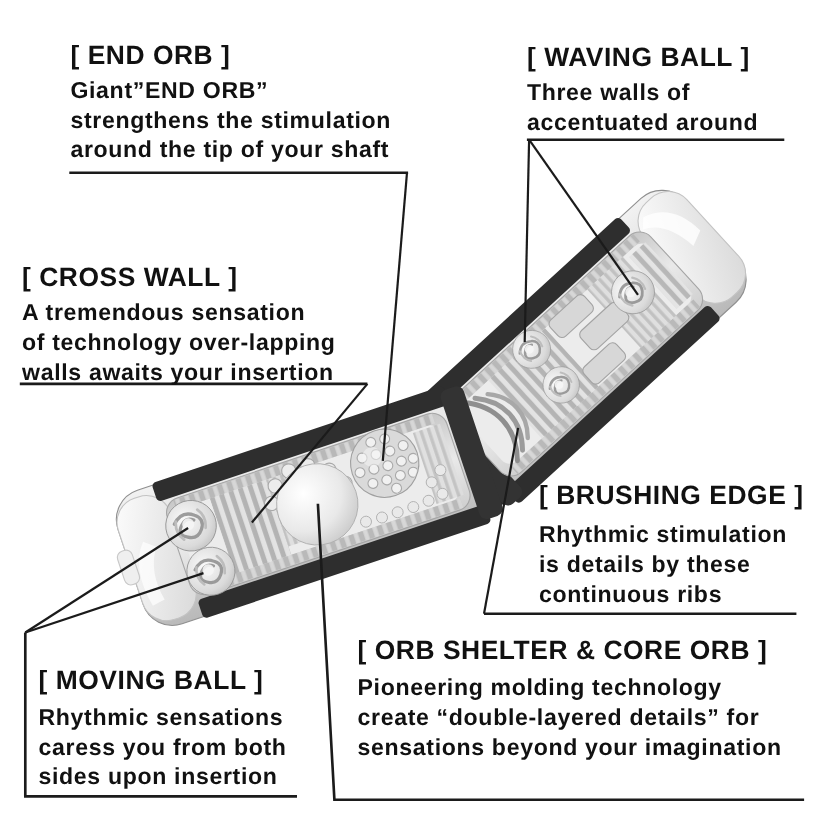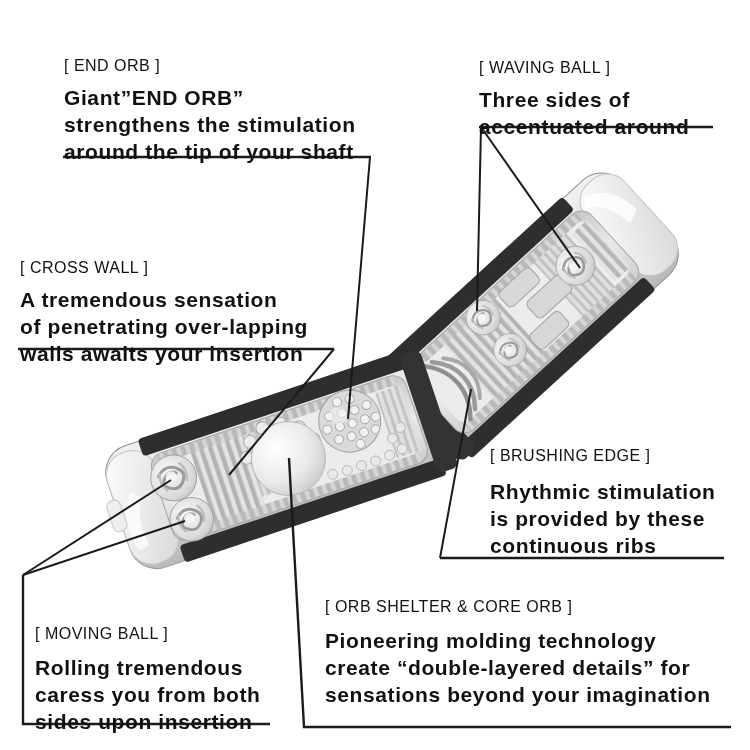--- a/index.html
+++ b/index.html
@@ -4,21 +4,21 @@
 <style>
   html,body{margin:0;padding:0;}
   body{
     width:750px;height:750px;position:relative;overflow:hidden;
     background:#ffffff;
     font-family:"Liberation Sans","DejaVu Sans",sans-serif;
     color:#111111;
   }
   .callout{position:absolute;white-space:nowrap;}
   .callout .title{
-    font-size:16px;line-height:29px;font-weight:400;letter-spacing:.5px;margin-top:15px;
+    font-size:24px;line-height:29px;font-weight:700;letter-spacing:.5px;
   }
   .callout .line{
     font-size:21px;line-height:27px;font-weight:700;letter-spacing:.6px;
   }
   .callout .body{margin-top:4px;}
   svg{position:absolute;left:0;top:0;}
   #art{z-index:1;}
   #leads{z-index:3;}
   .callout{z-index:4;}
 </style>
@@ -197,47 +197,47 @@
   <div class="body">
     <div class="line">Giant”END ORB”</div>
     <div class="line">strengthens the stimulation</div>
     <div class="line">around the tip of your shaft</div>
   </div>
 </div>
 
 <div class="callout" style="left:479px;top:38px">
   <div class="title">[ WAVING BALL ]</div>
   <div class="body">
-    <div class="line">Three sides of</div>
+    <div class="line">Three walls of</div>
     <div class="line">accentuated around</div>
   </div>
 </div>
 
 <div class="callout" style="left:20px;top:238px">
   <div class="title">[ CROSS WALL ]</div>
   <div class="body">
     <div class="line">A tremendous sensation</div>
-    <div class="line">of penetrating over-lapping</div>
+    <div class="line">of technology over-lapping</div>
     <div class="line">walls awaits your insertion</div>
   </div>
 </div>
 
-<div class="callout" style="left:490px;top:426px">
+<div class="callout" style="left:490px;top:436px">
   <div class="title">[ BRUSHING EDGE ]</div>
   <div class="body" style="margin-top:8px">
     <div class="line">Rhythmic stimulation</div>
-    <div class="line">is provided by these</div>
+    <div class="line">is details by these</div>
     <div class="line">continuous ribs</div>
   </div>
 </div>
 
 <div class="callout" style="left:35px;top:604px">
   <div class="title">[ MOVING BALL ]</div>
   <div class="body" style="margin-top:6px">
-    <div class="line">Rolling tremendous</div>
+    <div class="line">Rhythmic sensations</div>
     <div class="line">caress you from both</div>
     <div class="line">sides upon insertion</div>
   </div>
 </div>
 
 <div class="callout" style="left:325px;top:577px">
   <div class="title">[ ORB SHELTER &amp; CORE ORB ]</div>
   <div class="body" style="margin-top:6px">
     <div class="line">Pioneering molding technology</div>
     <div class="line">create “double-layered details” for</div>

